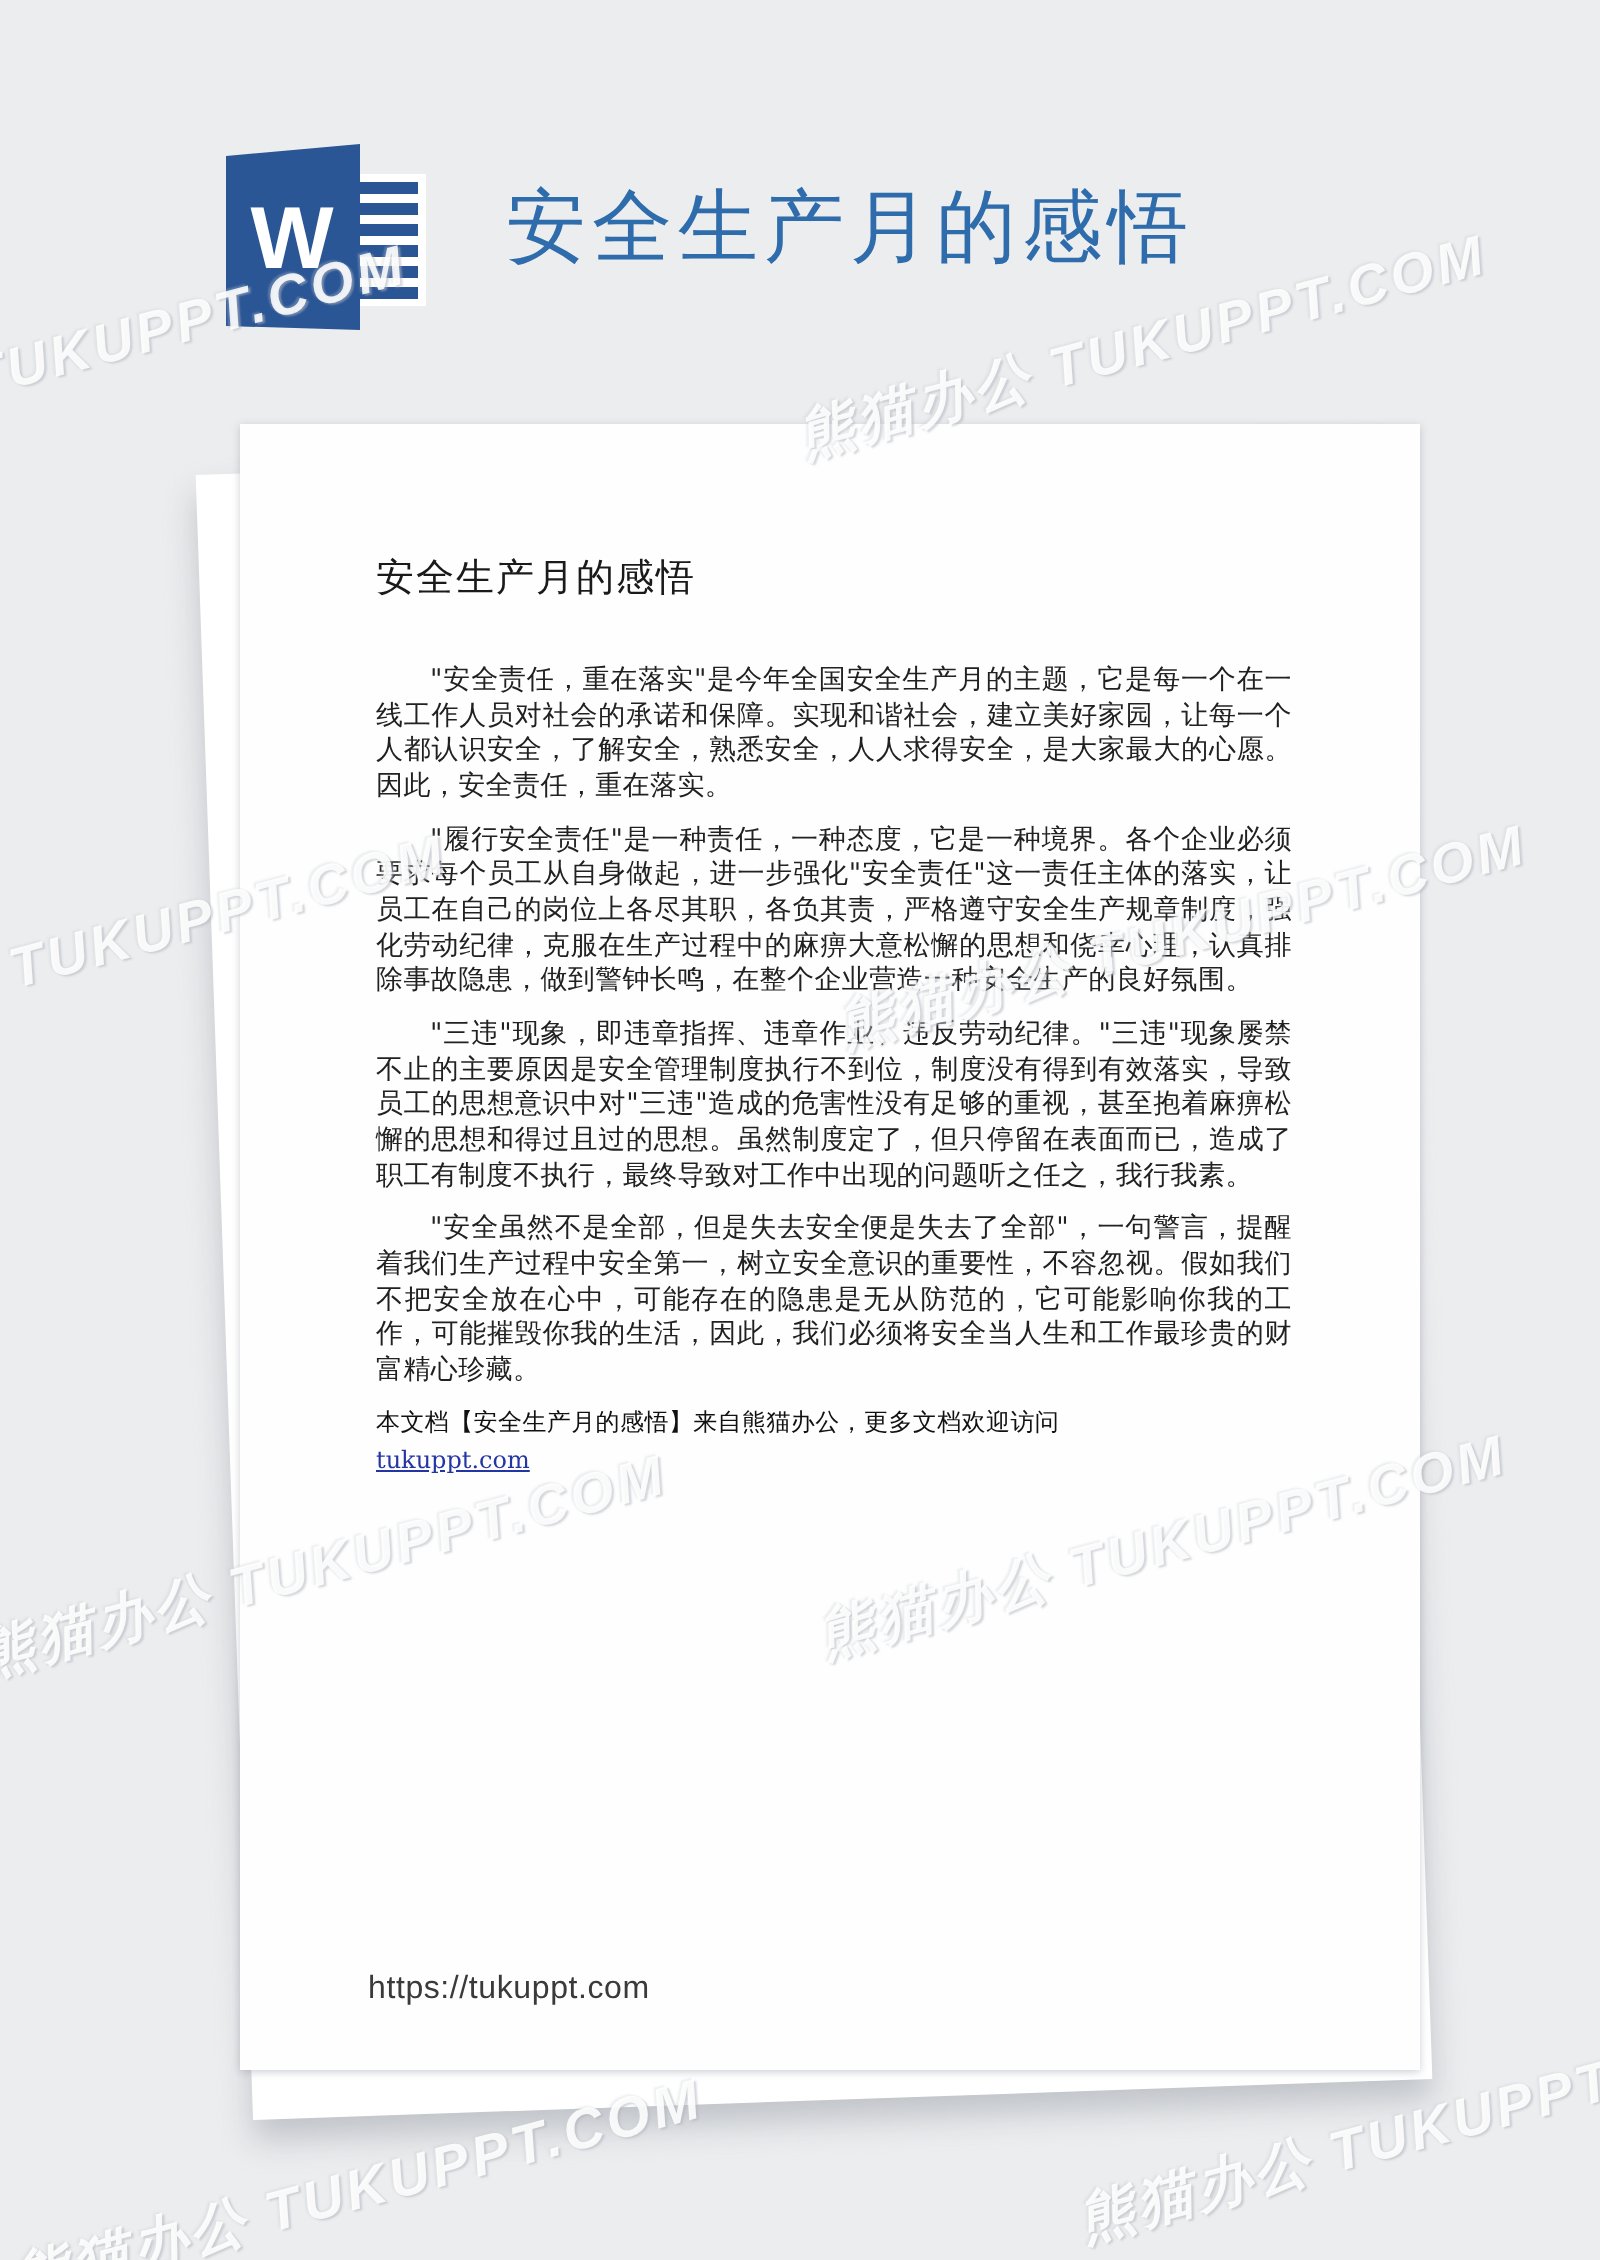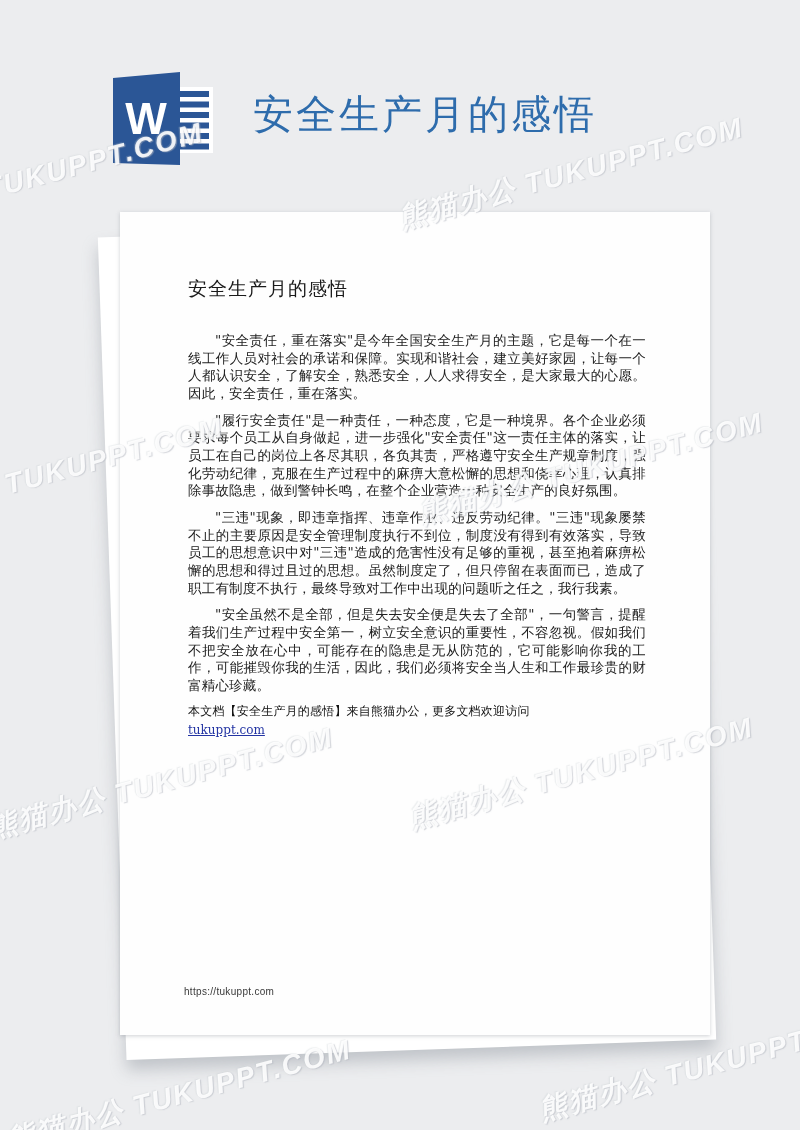--- a/index.html
+++ b/index.html
@@ -48,21 +48,21 @@
   .source-note{
     font-size:12px;line-height:1.3;color:#111;
     margin:0;letter-spacing:0.2px;
   }
   .source-link{
     display:inline-block;font-size:12px;line-height:1.3;
     color:#2334a3;text-decoration:underline;cursor:pointer;
   }
   .page-footer-url{
     position:absolute;left:64px;top:774px;
-    font-size:10px;color:#3a3a3a;letter-spacing:0.3px;
+    font-size:16px;color:#3a3a3a;letter-spacing:0.3px;
     font-family:"Liberation Sans","DejaVu Sans",sans-serif;
   }
 
   
   .wm{
     position:absolute;z-index:5;pointer-events:none;
     font-family:"Liberation Sans","DejaVu Sans",sans-serif;
     font-style:italic;font-weight:bold;
     font-size:28px;letter-spacing:2px;white-space:nowrap;
     color:rgba(255,255,255,0.88);

